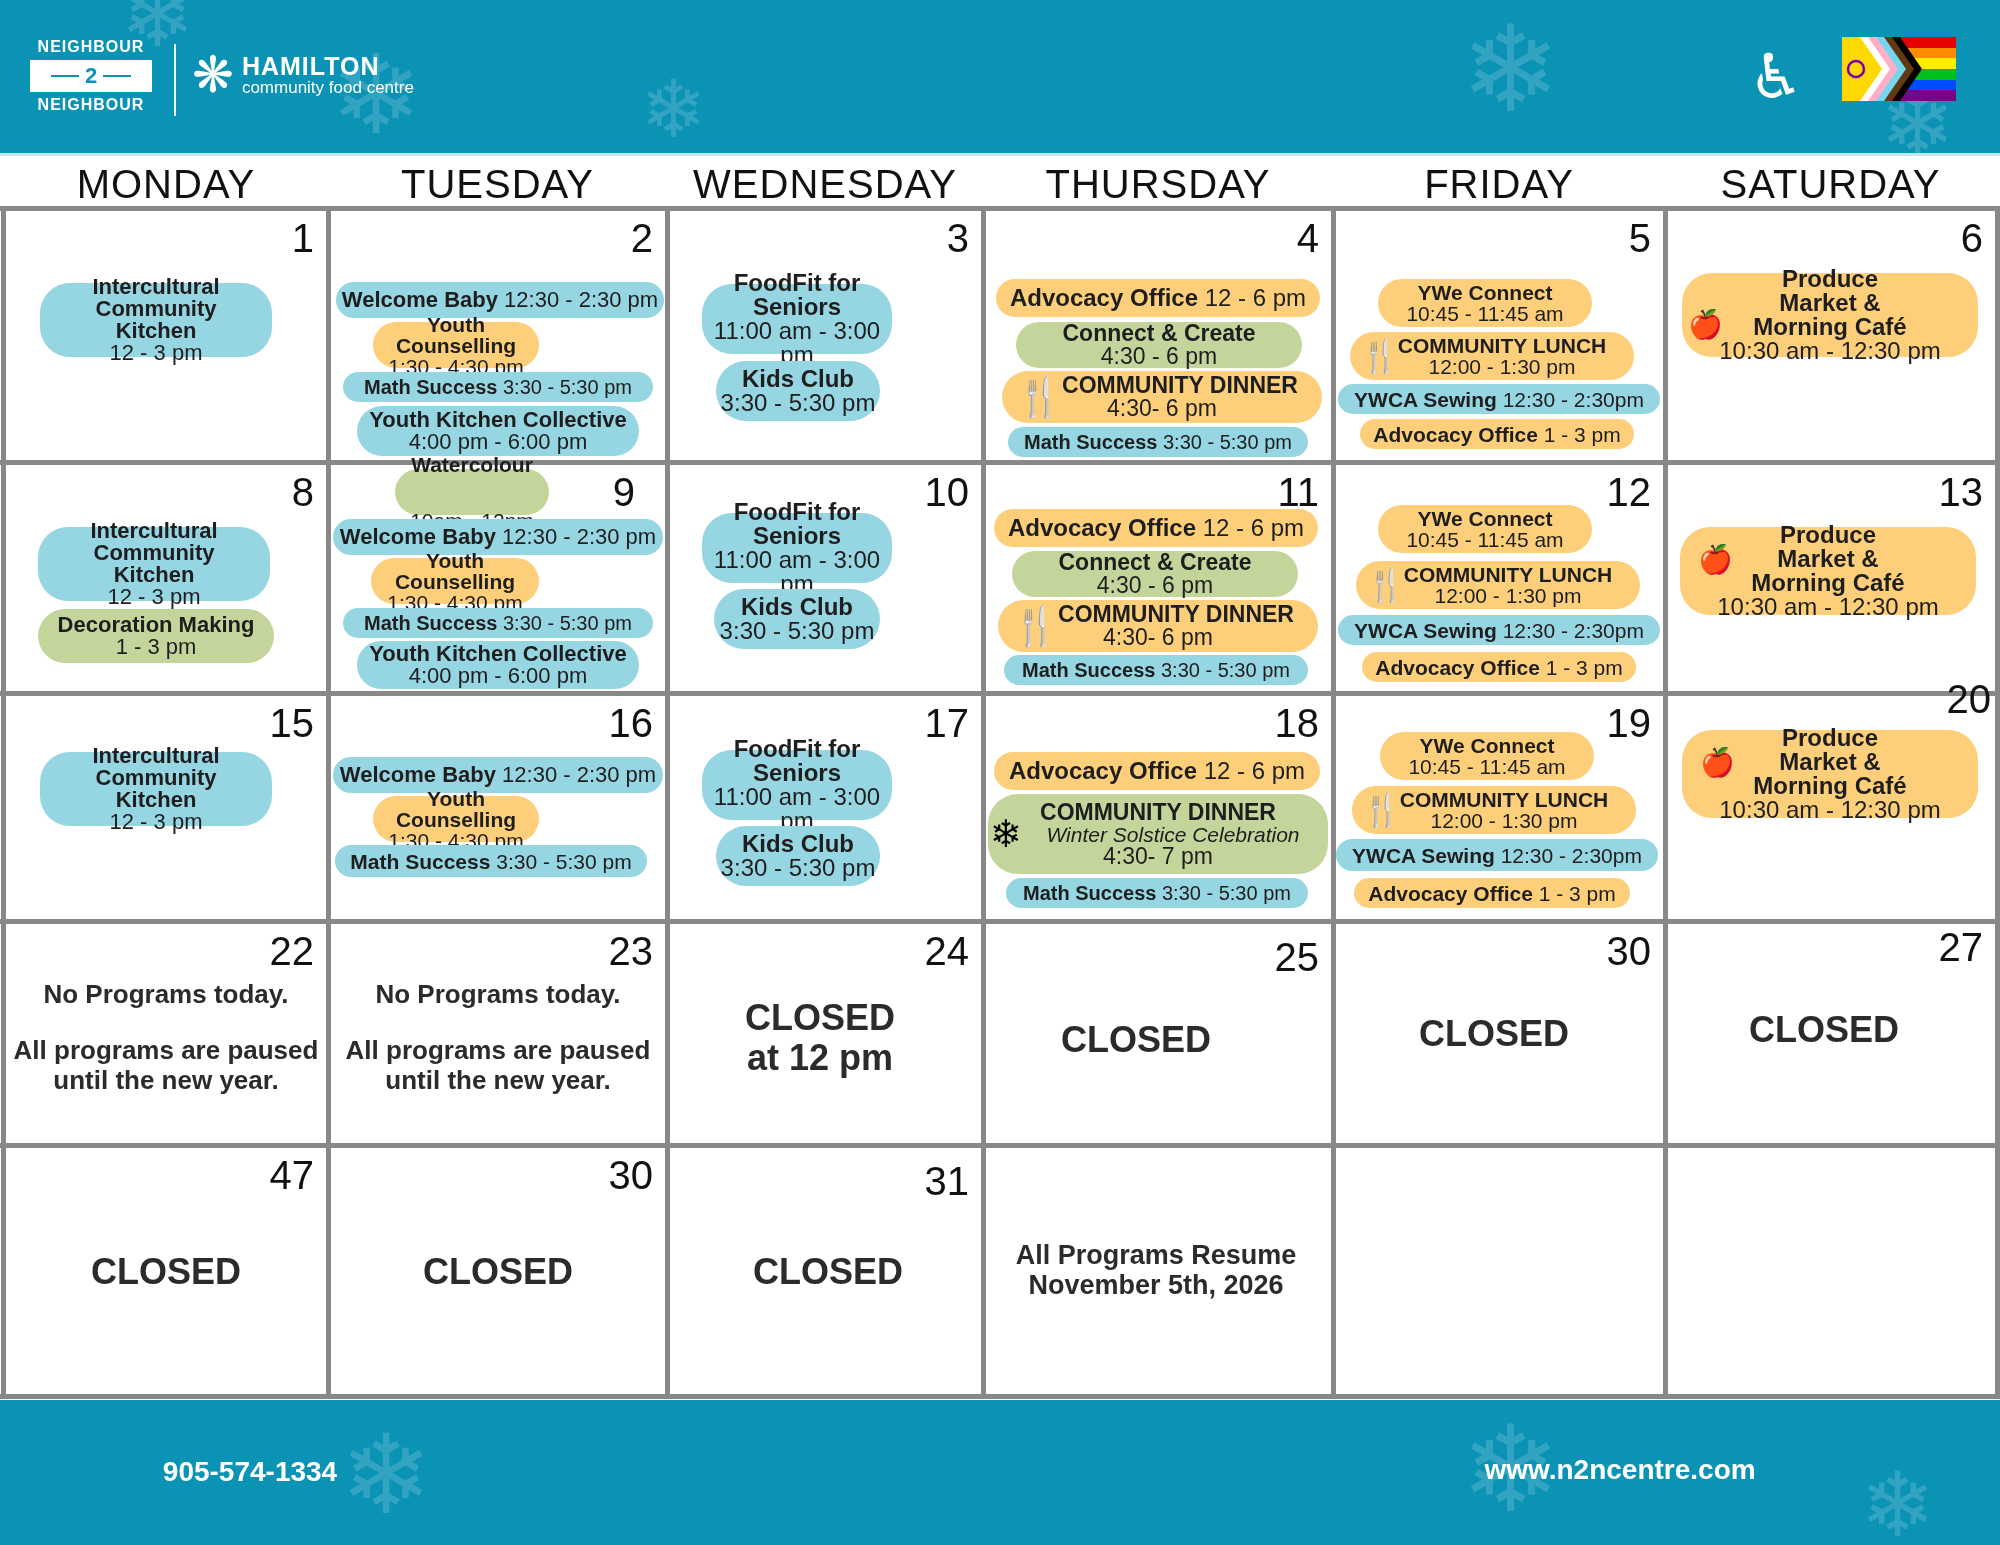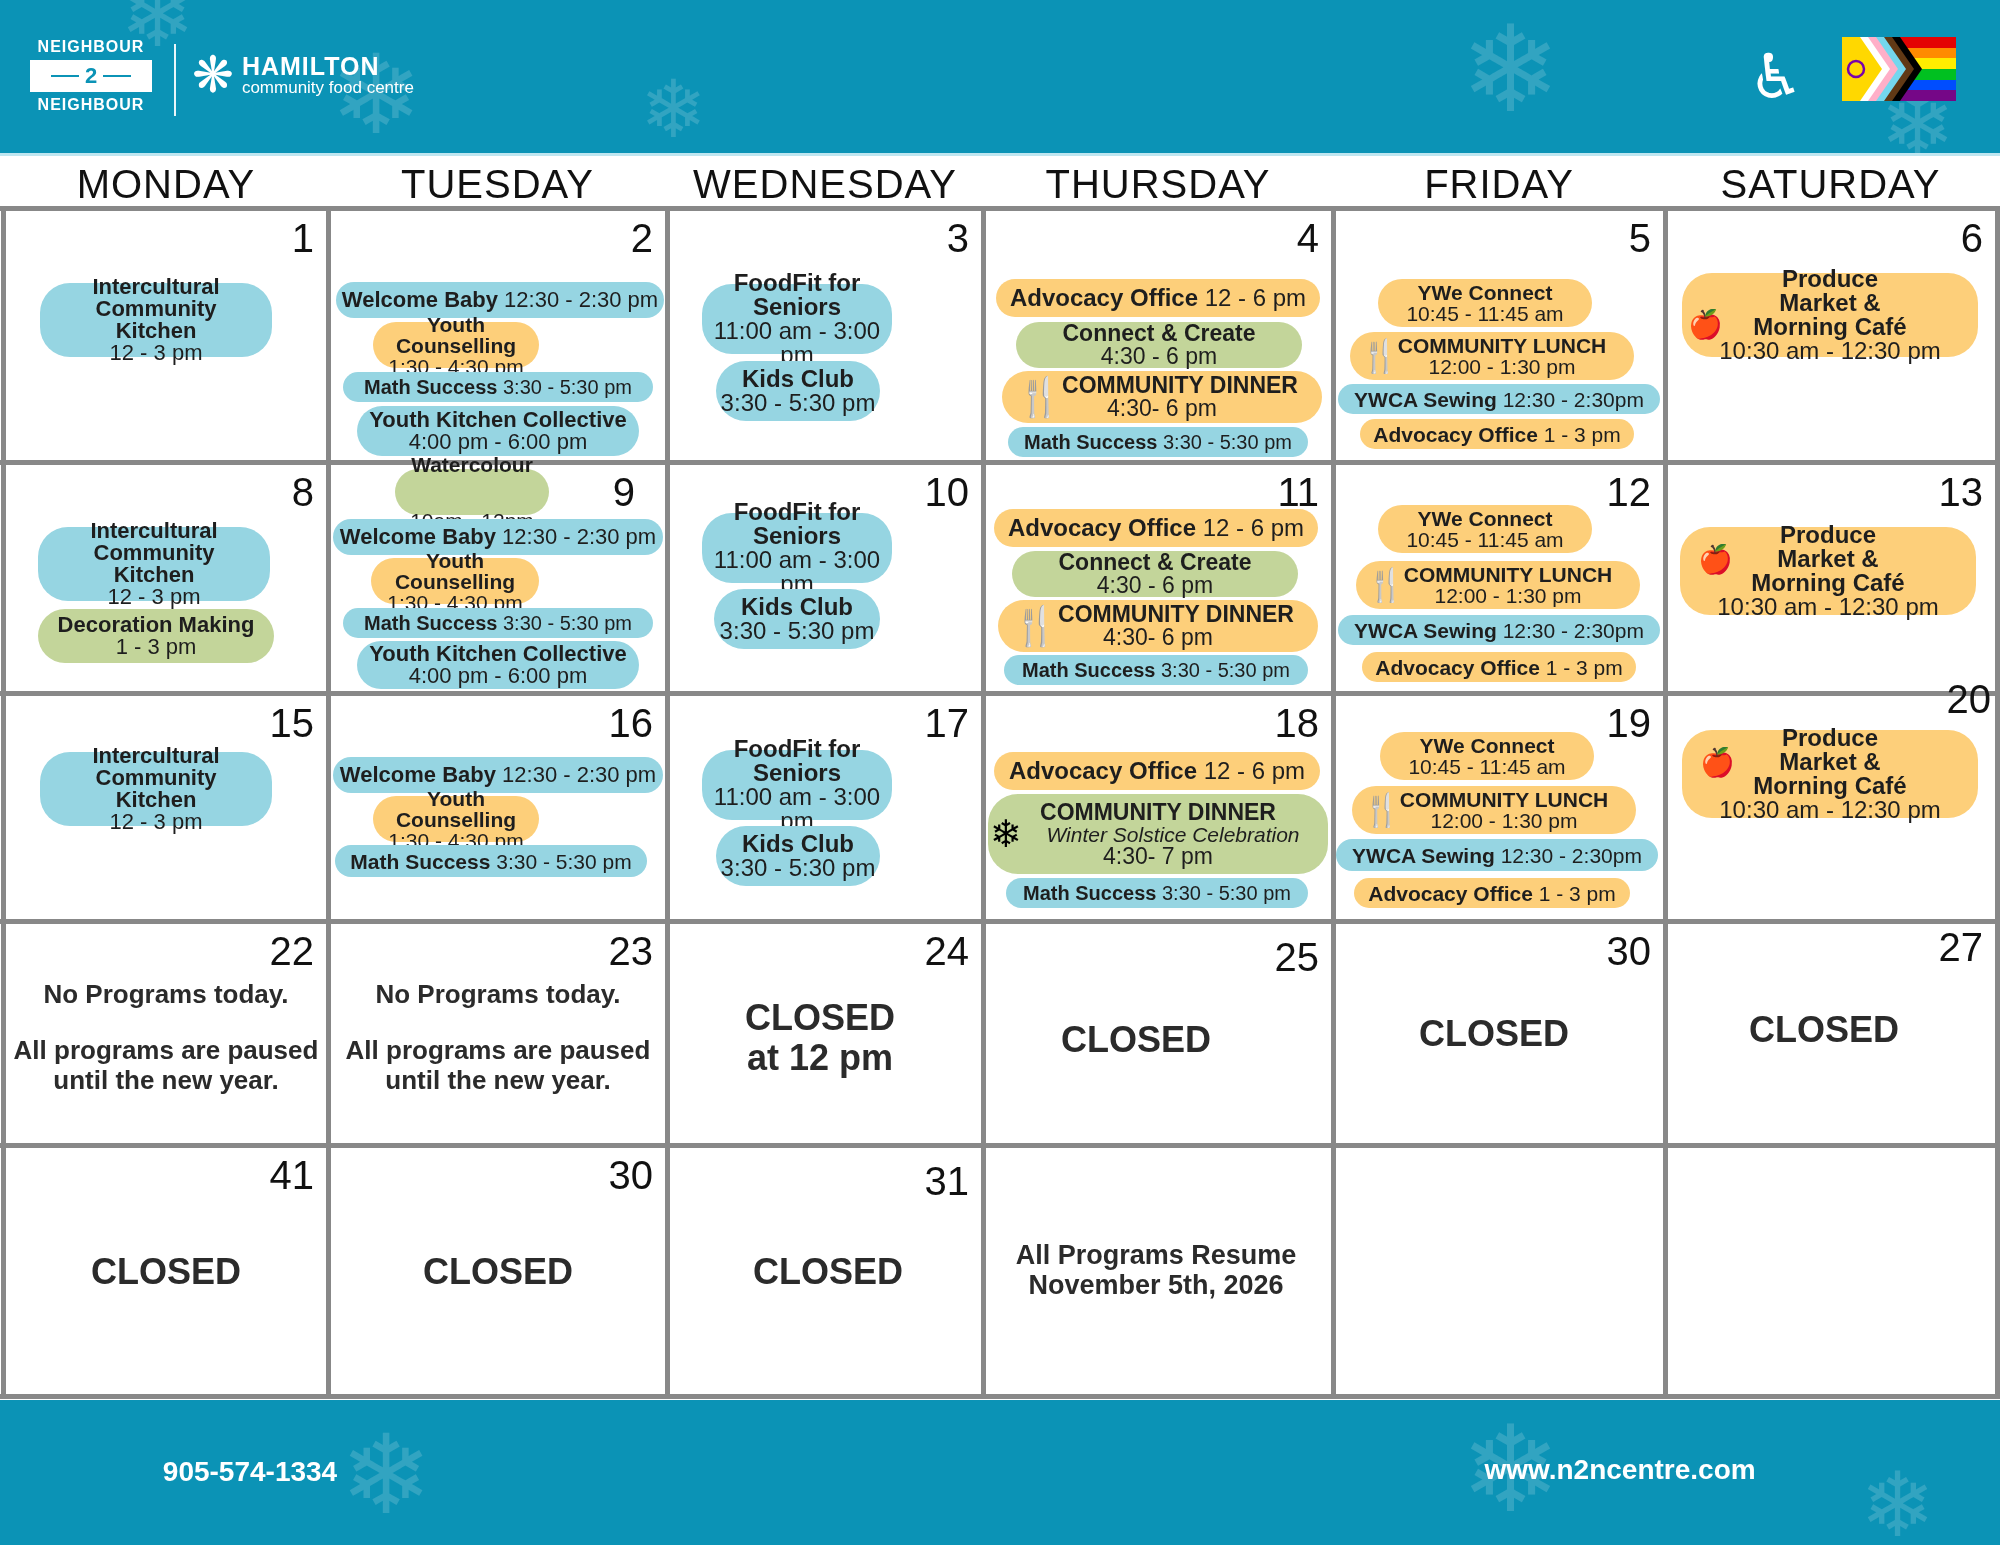--- a/index.html
+++ b/index.html
@@ -409,21 +409,21 @@
   </div>
 </div>
 <div class="cell" style="left:1668px;top:924px;width:327px;height:219px;">
   <div class="daynum" style="top:0px;">27</div>
   <div class="msg" style="left:0;top:86px;width:312px;font-size:36px;line-height:40px;">
     <div>CLOSED</div>
   </div>
 </div>
 
 <div class="cell" style="left:6px;top:1148px;width:320px;height:246px;">
-  <div class="daynum">41</div>
+  <div class="daynum">47</div>
   <div class="msg" style="left:0;top:104px;width:320px;font-size:36px;line-height:40px;">
     <div>CLOSED</div>
   </div>
 </div>
 <div class="cell" style="left:331px;top:1148px;width:334px;height:246px;">
   <div class="daynum">30</div>
   <div class="msg" style="left:0;top:104px;width:334px;font-size:36px;line-height:40px;">
     <div>CLOSED</div>
   </div>
 </div>

